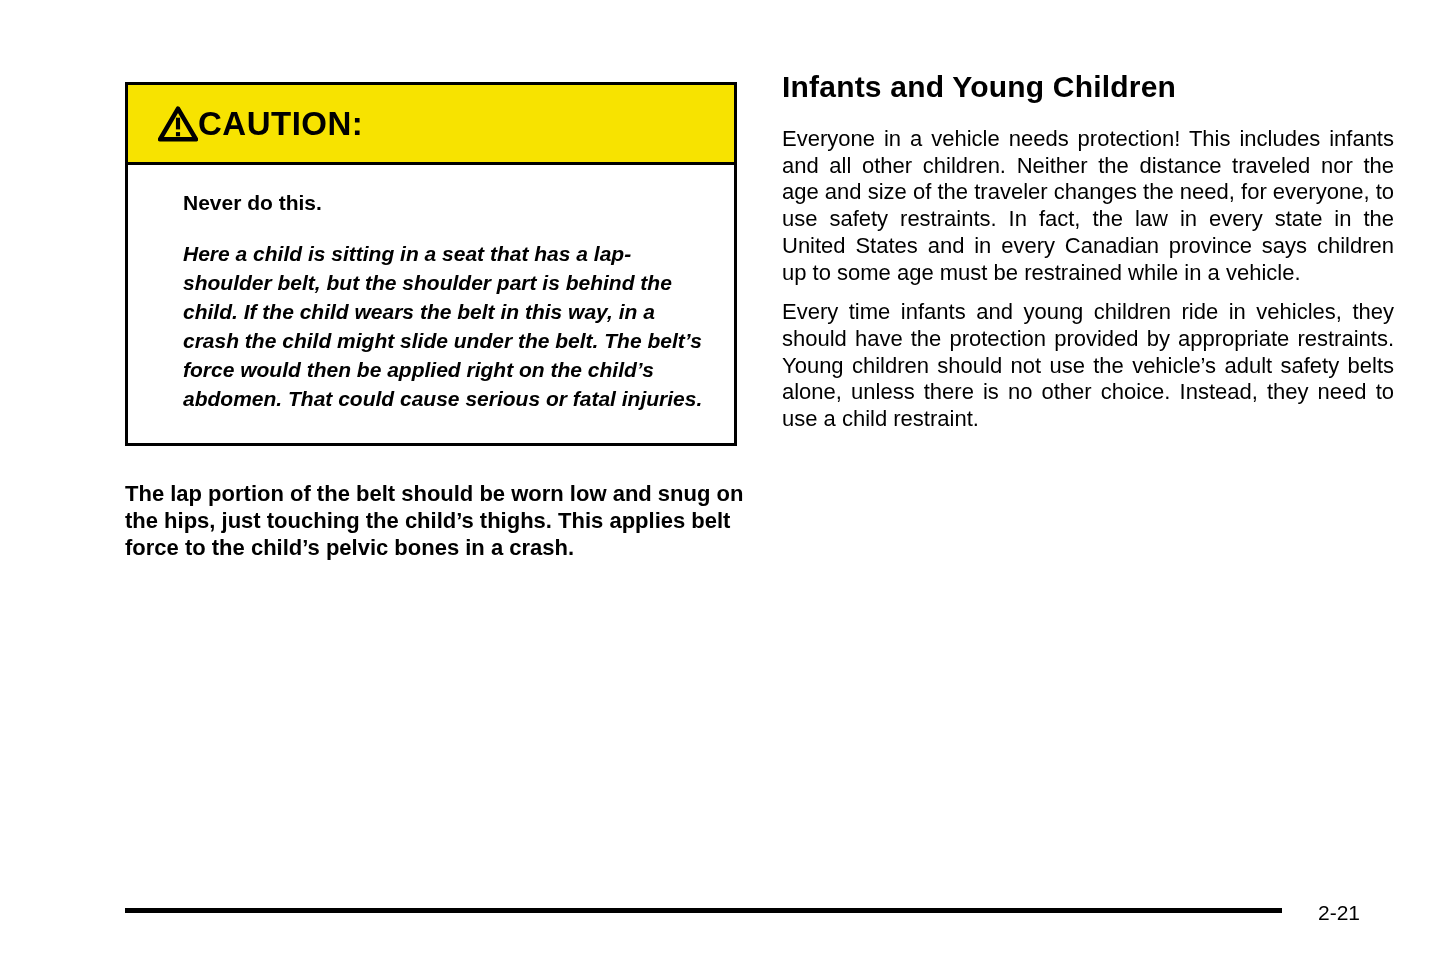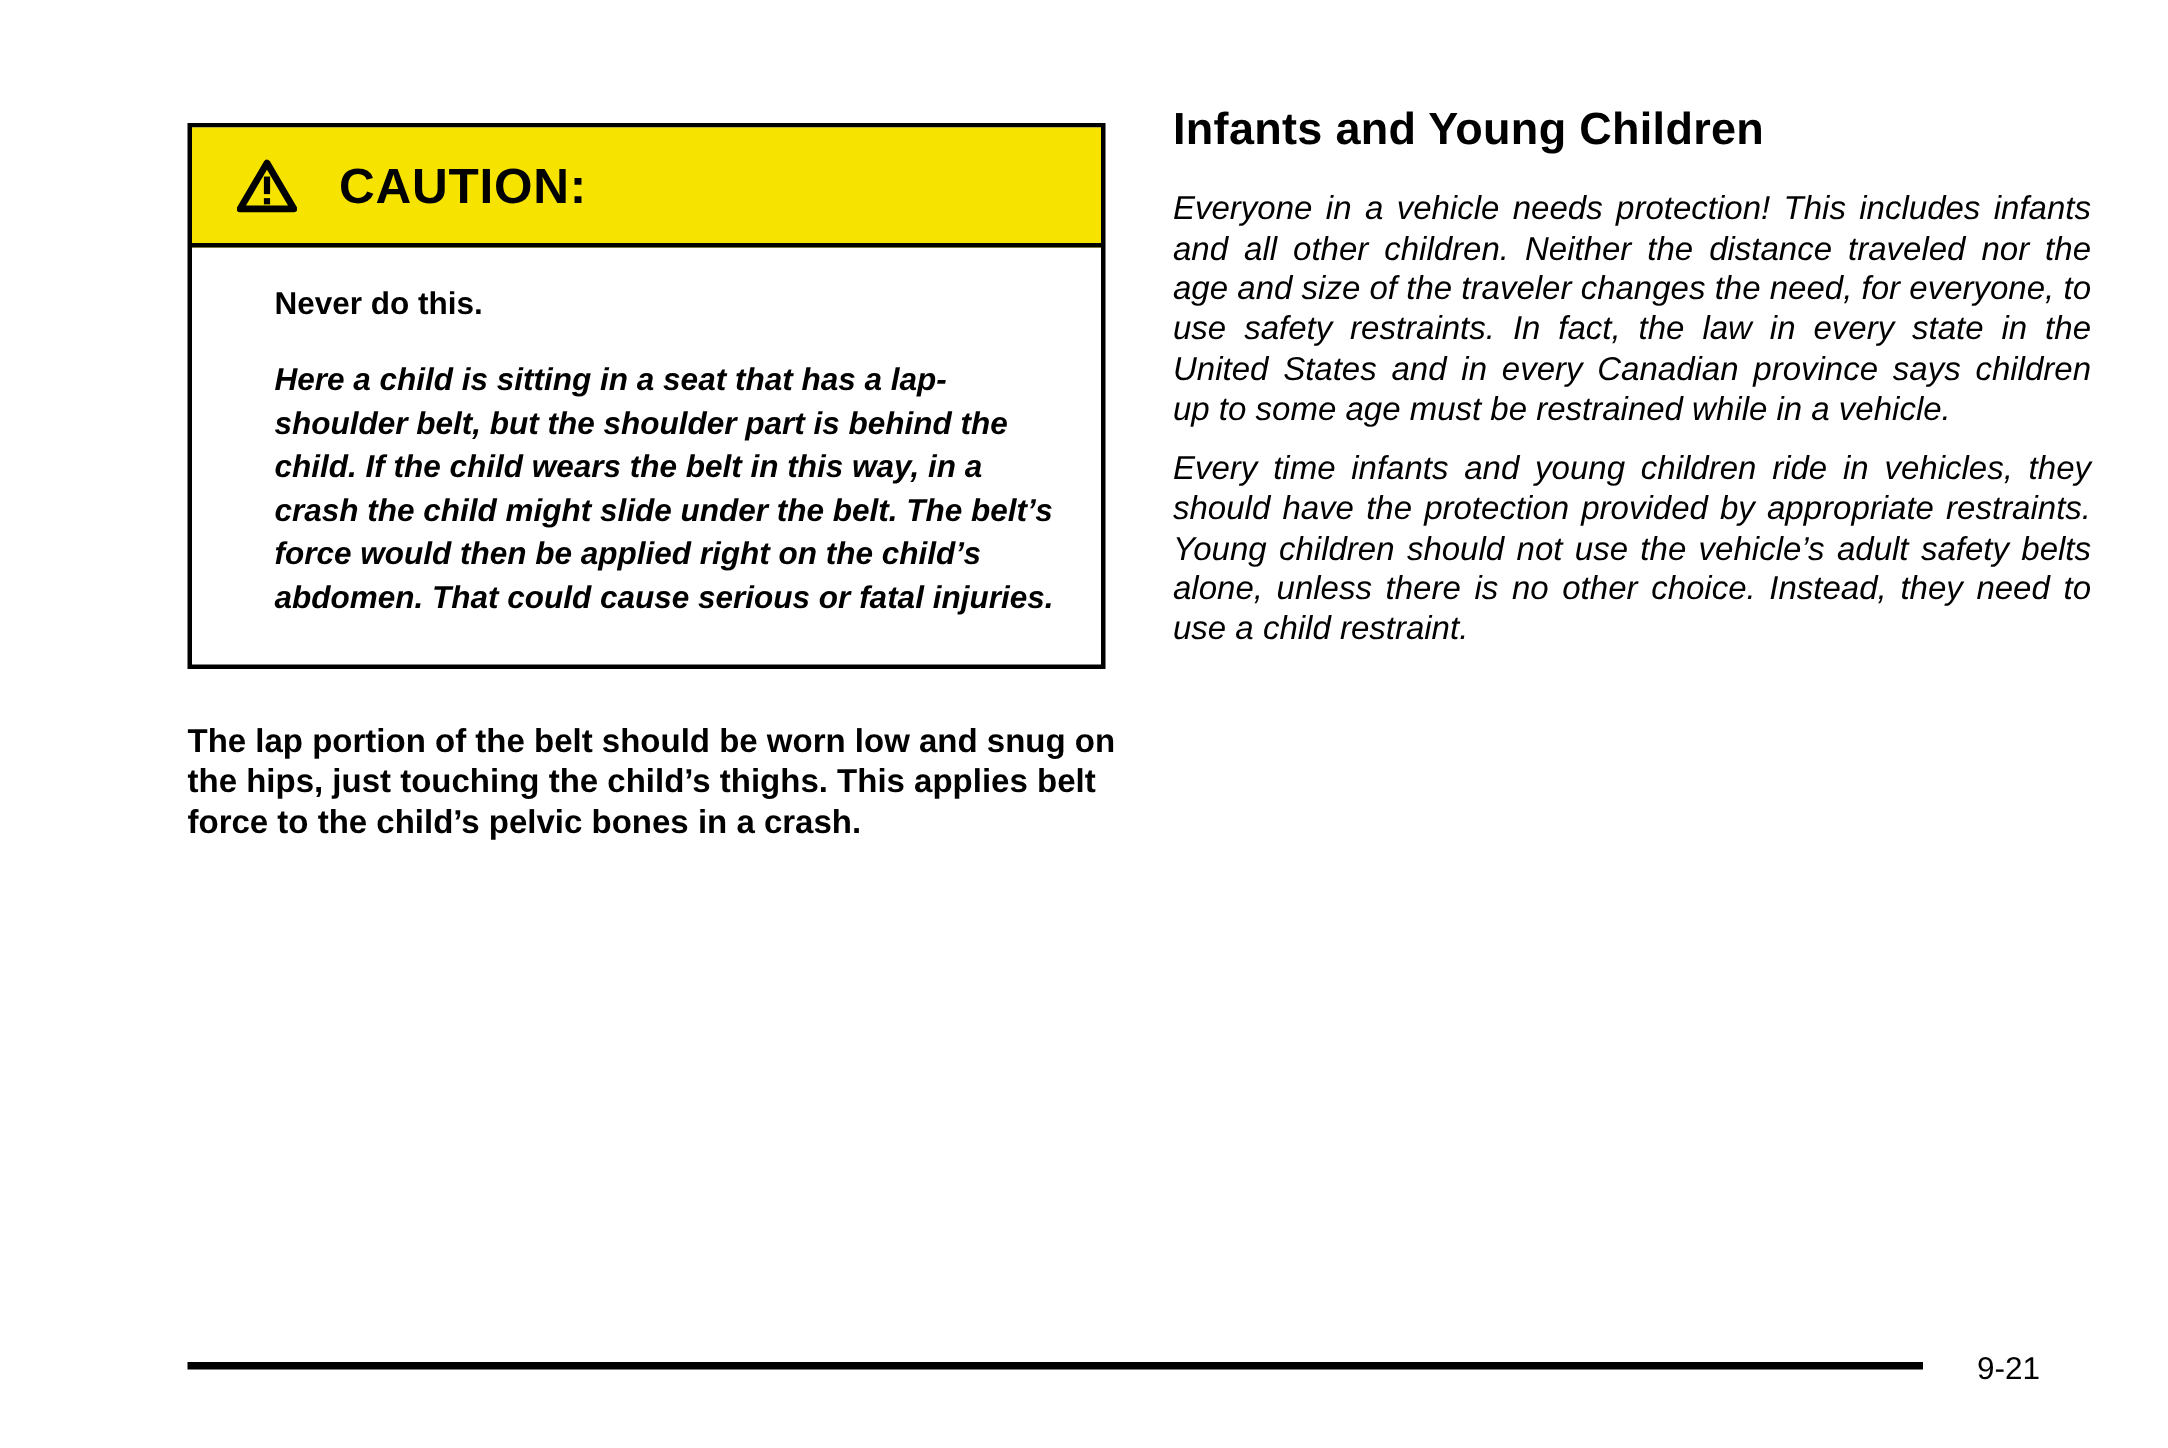--- a/index.html
+++ b/index.html
@@ -23,21 +23,21 @@
     position: absolute;
     left: 125px;
     top: 82px;
     width: 612px;
     border: 3px solid #000000;
     background: #ffffff;
   }
   .caution-header {
     display: flex;
     align-items: center;
-    gap: 28px;
+    gap: 0;
     background: #f7e300;
     border-bottom: 3px solid #000000;
     height: 80px;
     padding-left: 30px;
   }
   .caution-title {
     font-size: 33px;
     font-weight: bold;
     letter-spacing: 0.5px;
   }
@@ -84,21 +84,20 @@
     font-size: 30px;
     font-weight: bold;
     margin-bottom: 22px;
     letter-spacing: 0.2px;
   }
   .right-column p {
     font-size: 22px;
     line-height: 26.7px;
     text-align: justify;
     margin-bottom: 13px;
-    font-style: italic;
   }
 
   
   .footer-rule {
     position: absolute;
     left: 125px;
     top: 908px;
     width: 1157px;
     height: 5px;
     background: #000000;
@@ -132,15 +131,15 @@
 
   <div class="left-paragraph">The lap portion of the belt should be worn low and snug on the hips, just touching the child’s thighs. This applies belt force to the child’s pelvic bones in a crash.</div>
 
   <div class="right-column">
     <div class="section-heading">Infants and Young Children</div>
     <p>Everyone in a vehicle needs protection! This includes infants and all other children. Neither the distance traveled nor the age and size of the traveler changes the need, for everyone, to use safety restraints. In fact, the law in every state in the United States and in every Canadian province says children up to some age must be restrained while in a vehicle.</p>
     <p>Every time infants and young children ride in vehicles, they should have the protection provided by appropriate restraints. Young children should not use the vehicle’s adult safety belts alone, unless there is no other choice. Instead, they need to use a child restraint.</p>
   </div>
 
   <div class="footer-rule"></div>
-  <div class="page-number">9-21</div>
+  <div class="page-number">2-21</div>
 
 </div>
 
 </body></html>

